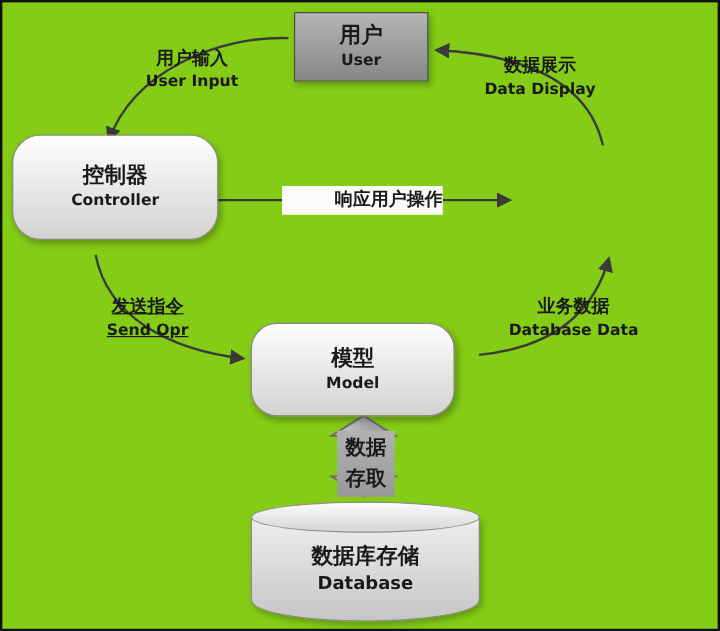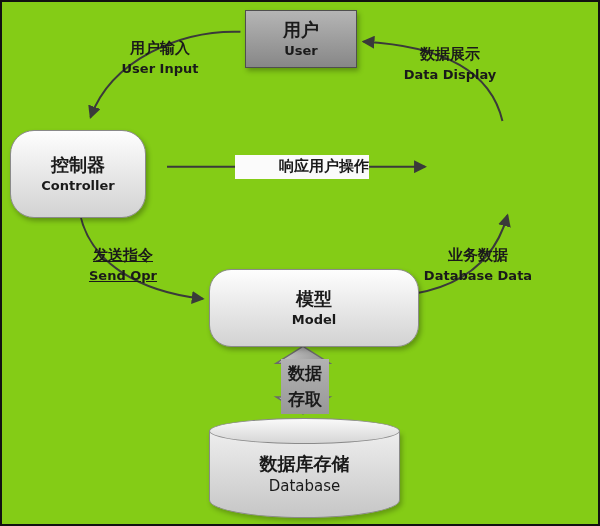--- a/index.html
+++ b/index.html
@@ -22,39 +22,39 @@
     background:linear-gradient(#fefefe,#d2d2d2);
     box-shadow:2px 3px 5px rgba(0,0,0,0.28);
   }
   .node .zh{font-size:18px;font-weight:bold;line-height:1.35;}
   .node .en{font-size:13px;font-weight:bold;line-height:1.3;}
   .node.user{
     left:243px;top:8px;width:112px;height:58px;
     background:linear-gradient(#b5b5b5,#878787);
     border:1px solid #4f4f4f;
   }
-  .node.controller{left:8px;top:128px;width:136px;height:88px;border-radius:24px;}
+  .node.controller{left:8px;top:110px;width:172px;height:88px;border-radius:24px;}
   .node.view{left:432px;top:122px;width:160px;height:88px;border-radius:24px;}
-  .node.model{left:207px;top:267px;width:210px;height:78px;border-radius:22px;}
+  .node.model{left:207px;top:267px;width:170px;height:78px;border-radius:22px;}
   .db{position:absolute;left:207px;top:416px;width:191px;height:100px;}
   .db-body{
     position:absolute;left:0;top:13px;width:100%;height:87px;box-sizing:border-box;
     background:linear-gradient(#eeeeee,#c6c6c6);
     border:1px solid #8a8a8a;border-top:none;
     border-radius:0 0 96px 96px / 0 0 18px 18px;
     box-shadow:2px 3px 5px rgba(0,0,0,0.25);
   }
   .db-top{
     position:absolute;left:0;top:0;width:100%;height:26px;box-sizing:border-box;
     background:linear-gradient(#fafafa,#d6d6d6);
     border:1px solid #8a8a8a;border-radius:50%;
   }
   .db-text{position:absolute;left:0;top:32px;width:100%;text-align:center;}
   .db-text .zh{font-size:18px;font-weight:bold;line-height:1.5;}
-  .db-text .en{font-size:15px;font-weight:normal;line-height:1.3;}
+  .db-text .en{font-size:15px;font-weight:bold;line-height:1.3;}
   .edge-label{position:absolute;text-align:center;}
   .edge-label .zh{font-size:15px;font-weight:bold;line-height:1.45;}
   .edge-label .en{font-size:13px;font-weight:bold;line-height:1.45;}
   .edge-label.respond{
     left:233px;top:153px;width:134px;height:24px;
     background:#fbfbfb;display:flex;align-items:center;justify-content:flex-end;
   }
   .edge-label.user-input{left:103px;top:36px;width:110px;}
   .edge-label.data-display{left:392px;top:42px;width:112px;}
   .edge-label.send-opr{left:68px;top:243px;width:106px;text-decoration:underline;}

